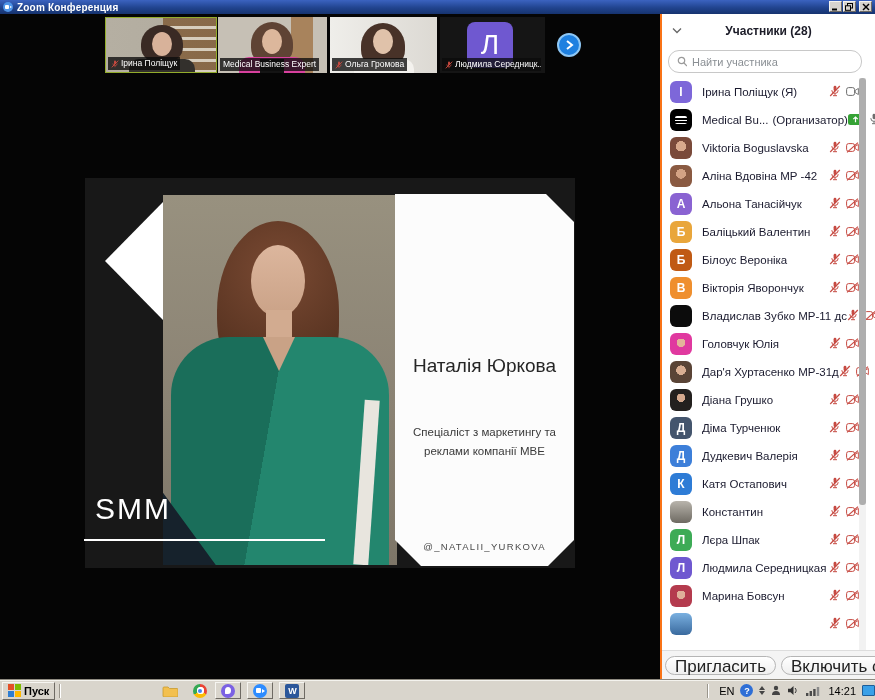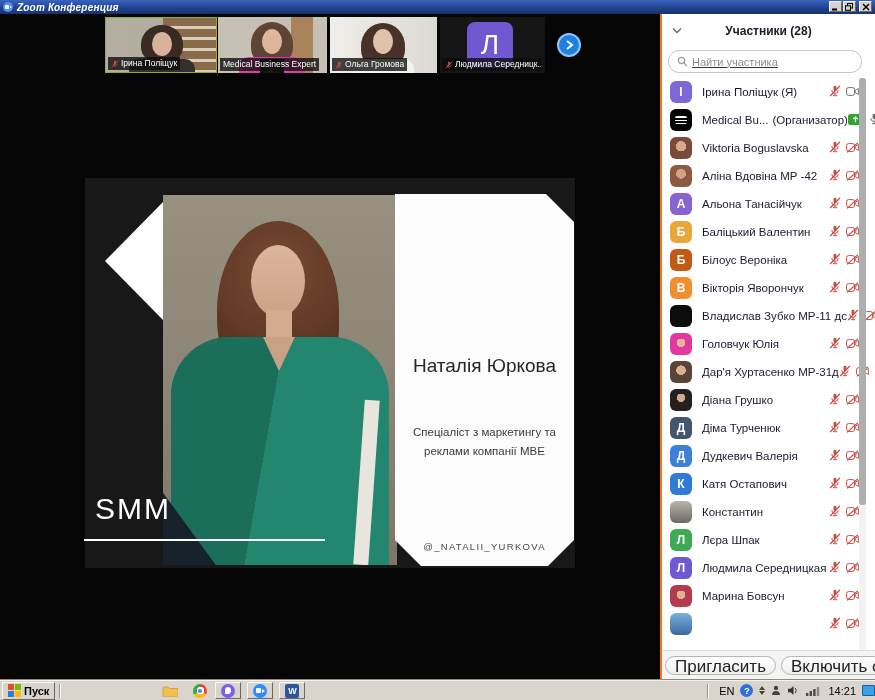--- a/index.html
+++ b/index.html
@@ -6,21 +6,21 @@
   html,body { width:875px; height:700px; background:#000; font-family:"Liberation Sans", sans-serif; }
   #screen { position:relative; width:875px; height:700px; overflow:hidden; background:#000; }
 
   
   #titlebar { position:absolute; left:0; top:0; width:875px; height:14px;
     background:linear-gradient(180deg,#3b63c0 0%,#21448f 55%,#16336f 100%);
     display:flex; align-items:center; padding:0 3px; }
   #titlebar .zicon { width:10px; height:10px; border-radius:50%; background:#4f94e8; position:relative; flex:0 0 auto; }
   #titlebar .zicon:after { content:""; position:absolute; left:2px; top:3px; width:4px; height:4px; background:#fff; border-radius:1px; }
   #titlebar .zicon:before { content:""; position:absolute; left:6.5px; top:3.5px; border-left:2.5px solid #fff; border-top:1.5px solid transparent; border-bottom:1.5px solid transparent; }
-  #titlebar .ttl { color:#fff; font-size:10px; font-weight:bold; margin-left:4px; letter-spacing:.2px;font-style:italic; }
+  #titlebar .ttl { color:#fff; font-size:10px; font-weight:bold; margin-left:4px; letter-spacing:.2px; }
   #win-controls { position:absolute; right:3px; top:1px; display:flex; }
   .wbtn { width:13px; height:11px; background:#d6d3ce; border:1px solid;
     border-color:#f4f3ef #6e6a63 #6e6a63 #f4f3ef; display:flex; align-items:flex-end; justify-content:center; margin-left:1px; }
   .wbtn svg { display:block; }
   .wbtn.close { margin-left:3px; align-items:center; }
 
   
   #app { position:absolute; left:0; top:14px; width:875px; height:666px; }
   #stage { position:absolute; left:0; top:0; width:660px; height:666px; background:#050505; overflow:hidden; }
 
@@ -83,21 +83,21 @@
   #smm-line { position:absolute; left:-1px; top:361px; width:241px; height:2px; background:#fff; }
 
   
   #panel { position:absolute; left:660px; top:0; width:215px; height:666px; background:#fff; overflow:hidden;
     border-left:2px solid #f97316; }
   #p-head { position:absolute; left:0; top:0; width:100%; height:32px; }
   #p-head .chev { position:absolute; left:10px; top:13px; }
   #p-head .pt { position:absolute; top:10px; width:100%; text-align:center; font-size:12px; font-weight:bold; color:#1c1c28; }
   #p-search { position:absolute; left:6px; top:36px; width:194px; height:23px; border:1px solid #c8c8c8; border-radius:11px;
     display:flex; align-items:center; padding:0 8px; gap:5px; background:#fff; }
-  #p-search input { border:none; outline:none; width:100%; font-size:11px; font-family:"Liberation Sans",sans-serif; color:#333; background:transparent;text-decoration:underline; }
+  #p-search input { border:none; outline:none; width:100%; font-size:11px; font-family:"Liberation Sans",sans-serif; color:#333; background:transparent; }
   #p-search input::placeholder { color:#8a8f94; }
   #p-list { position:absolute; left:0; top:64px; width:215px; height:572px; overflow:hidden; }
   .row { display:flex; align-items:center; height:28px; padding:0 18px 0 8px; }
   .avatar { flex:0 0 22px; width:22px; height:22px; border-radius:6px; color:#fff; font-size:12px; font-weight:bold;
     display:flex; align-items:center; justify-content:center; overflow:hidden; position:relative; background:#888; }
   .avatar.mbe { background:#000; }
   .avatar.mbe:after { content:""; position:absolute; left:5px; top:7px; width:12px; height:8px;
     background:repeating-linear-gradient(180deg,#fff 0 1.5px,transparent 1.5px 3.5px); border-radius:2px; }
   .ph-dark1 { background:radial-gradient(circle at 50% 40%,#c9a089 0 26%,#3a3432 27%); }
   .ph-warm1 { background:radial-gradient(circle at 50% 42%,#d8a98c 0 30%,#7a4a3a 31%); }

